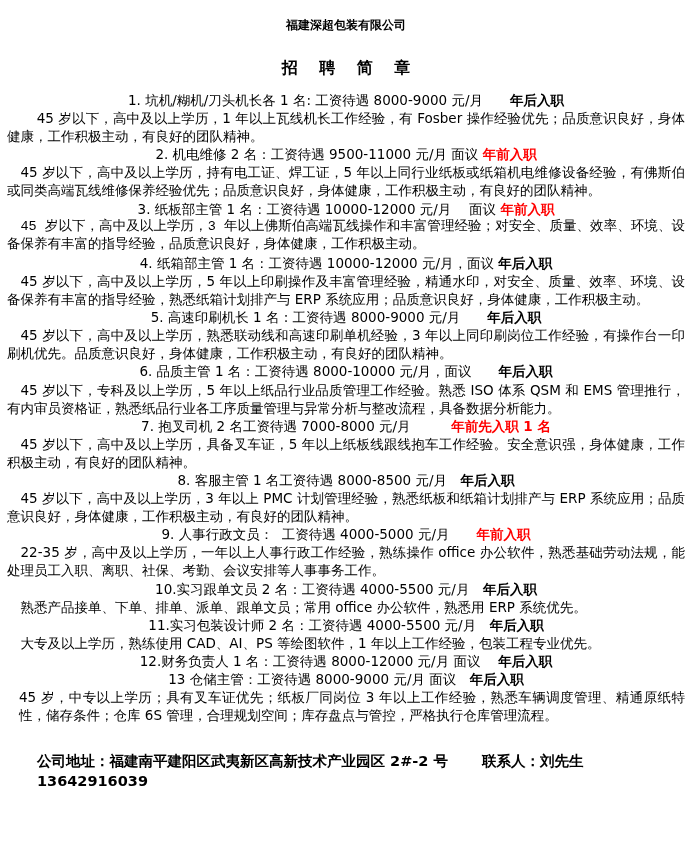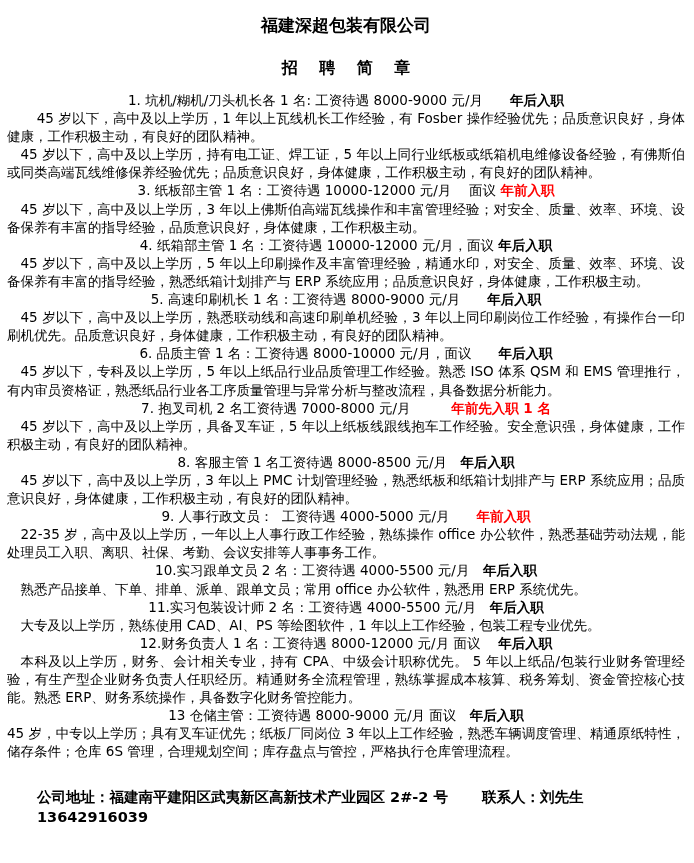--- a/index.html
+++ b/index.html
@@ -13,21 +13,21 @@
     width: 694px;
     height: 863px;
     box-sizing: border-box;
     padding: 6px 9px 0 7px;
     overflow: hidden;
     background: #ffffff;
   }
   .company-title {
     margin: 8px 0 0 0;
     text-align: center;
-    font-size: 17px;
+    font-size: 12px;
     font-weight: bold;
     line-height: 22px;
   }
   .doc-title {
     margin: 22px 0 13px 0;
     text-align: center;
     font-size: 16px;
     font-weight: bold;
     letter-spacing: 0.5em;
     text-indent: 0.5em;
@@ -68,25 +68,26 @@
   <h1 class="company-title">福建深超包装有限公司</h1>
 
   <h2 class="doc-title">招 聘 简 章</h2>
 
   <div class="job-list">
       <div class="job">
         <div class="job-header"><span class="job-title">1. 坑机/糊机/刀头机长各 1 名: 工资待遇 8000-9000 元/月</span><span class="job-gap">　　</span><span class="job-tag">年后入职</span></div>
         <p class="job-detail" style="text-indent: 2.2em;">45 岁以下，高中及以上学历，1 年以上瓦线机长工作经验，有 Fosber 操作经验优先；品质意识良好，身体健康，工作积极主动，有良好的团队精神。</p>
       </div>
       <div class="job">
+        <div class="job-header"><span class="job-title">2. 机电维修 2 名：工资待遇 9500-11000 元/月 面议</span><span class="job-gap"> </span><span class="job-tag red">年前入职</span></div>
         <p class="job-detail" style="text-indent: 1em;">45 岁以下，高中及以上学历，持有电工证、焊工证，5 年以上同行业纸板或纸箱机电维修设备经验，有佛斯伯或同类高端瓦线维修保养经验优先；品质意识良好，身体健康，工作积极主动，有良好的团队精神。</p>
       </div>
       <div class="job">
         <div class="job-header"><span class="job-title">3. 纸板部主管 1 名：工资待遇 10000-12000 元/月　 面议</span><span class="job-gap"> </span><span class="job-tag red">年前入职</span></div>
-        <p class="job-detail" style="text-indent: 1em;">45 岁以下，高中及以上学历，3 年以上佛斯伯高端瓦线操作和丰富管理经验；对安全、质量、效率、环境、设备保养有丰富的指导经验，品质意识良好，身体健康，工作积极主动。</p>
+        <p class="job-detail" style="text-indent: 1em; font-family: Liberation Mono, monospace;">45 岁以下，高中及以上学历，3 年以上佛斯伯高端瓦线操作和丰富管理经验；对安全、质量、效率、环境、设备保养有丰富的指导经验，品质意识良好，身体健康，工作积极主动。</p>
       </div>
       <div class="job">
         <div class="job-header"><span class="job-title">4. 纸箱部主管 1 名：工资待遇 10000-12000 元/月，面议</span><span class="job-gap"> </span><span class="job-tag">年后入职</span></div>
         <p class="job-detail" style="text-indent: 1em;">45 岁以下，高中及以上学历，5 年以上印刷操作及丰富管理经验，精通水印，对安全、质量、效率、环境、设备保养有丰富的指导经验，熟悉纸箱计划排产与 ERP 系统应用；品质意识良好，身体健康，工作积极主动。</p>
       </div>
       <div class="job">
         <div class="job-header"><span class="job-title">5. 高速印刷机长 1 名 : 工资待遇 8000-9000 元/月</span><span class="job-gap">　　</span><span class="job-tag">年后入职</span></div>
         <p class="job-detail" style="text-indent: 1em;">45 岁以下，高中及以上学历，熟悉联动线和高速印刷单机经验，3 年以上同印刷岗位工作经验，有操作台一印刷机优先。品质意识良好，身体健康，工作积极主动，有良好的团队精神。</p>
       </div>
       <div class="job">
@@ -108,23 +109,22 @@
       <div class="job">
         <div class="job-header"><span class="job-title">10.实习跟单文员 2 名：工资待遇 4000-5500 元/月</span><span class="job-gap">　</span><span class="job-tag">年后入职</span></div>
         <p class="job-detail" style="text-indent: 1em;">熟悉产品接单、下单、排单、派单、跟单文员；常用 office 办公软件，熟悉用 ERP 系统优先。</p>
       </div>
       <div class="job">
         <div class="job-header"><span class="job-title">11.实习包装设计师 2 名：工资待遇 4000-5500 元/月</span><span class="job-gap">　</span><span class="job-tag">年后入职</span></div>
         <p class="job-detail" style="text-indent: 1em;">大专及以上学历，熟练使用 CAD、AI、PS 等绘图软件，1 年以上工作经验，包装工程专业优先。</p>
       </div>
       <div class="job">
         <div class="job-header"><span class="job-title">12.财务负责人 1 名：工资待遇 8000-12000 元/月 面议</span><span class="job-gap">　 </span><span class="job-tag">年后入职</span></div>
-        <p class="job-detail" style="text-indent: 1em;">本科及以上学历，财务、会计相关专业，持有 CPA、中级会计职称优先。 5 年以上纸品/包装行业财务管理经验，有生产型企业财务负责人任职经历。精通财务全流程管理，熟练掌握成本核算、税务筹划、资金管控核心技能。熟悉 ERP、财务系统操作，具备数字化财务管控能力。</p>
       </div>
       <div class="job">
         <div class="job-header"><span class="job-title">13 仓储主管：工资待遇 8000-9000 元/月 面议</span><span class="job-gap">　</span><span class="job-tag">年后入职</span></div>
-        <p class="job-detail" style="text-indent: 0em;">45 岁，中专以上学历；具有叉车证优先；纸板厂同岗位 3 年以上工作经验，熟悉车辆调度管理、精通原纸特性，储存条件；仓库 6S 管理，合理规划空间；库存盘点与管控，严格执行仓库管理流程。</p>
+        <p class="job-detail" style="text-indent: 0em; margin-left: 12px;">45 岁，中专以上学历；具有叉车证优先；纸板厂同岗位 3 年以上工作经验，熟悉车辆调度管理、精通原纸特性，储存条件；仓库 6S 管理，合理规划空间；库存盘点与管控，严格执行仓库管理流程。</p>
       </div>
     </div>
 
   <div class="footer"><span>公司地址：</span><span>福建南平建阳区武夷新区高新技术产业园区 2#-2 号</span><span>　　 </span><span>联系人：</span><span>刘先生</span><span> </span><span>13642916039</span></div>
 
 </div>
 
 </body></html>

